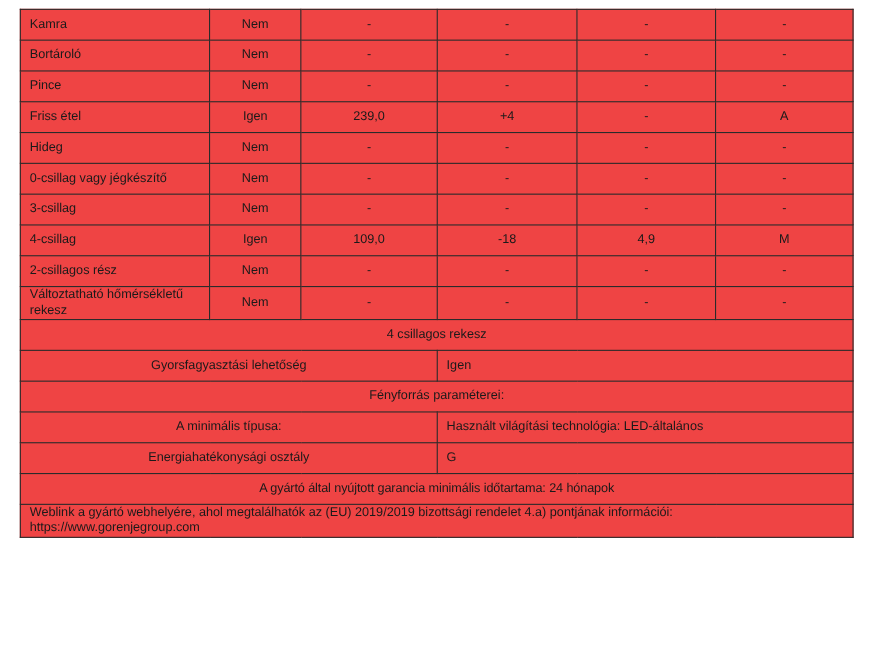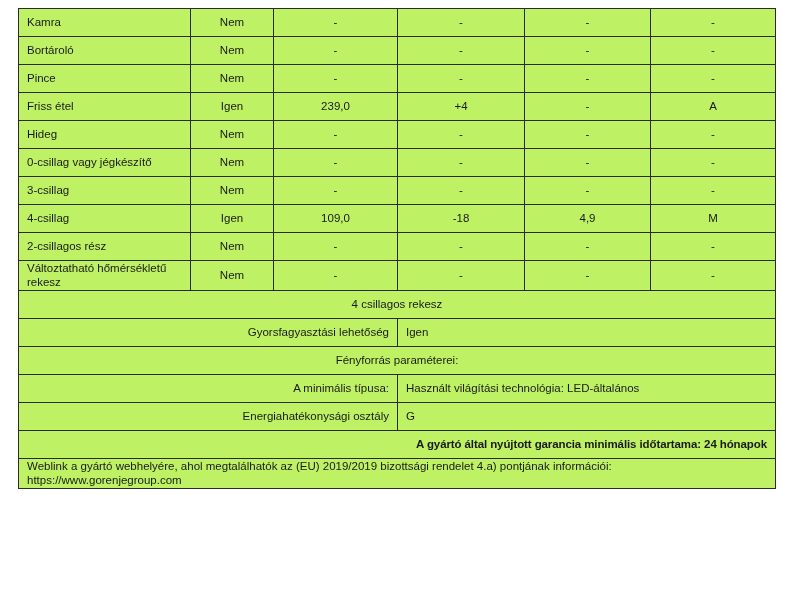--- a/index.html
+++ b/index.html
@@ -17,21 +17,21 @@
   #sheet {
     position: absolute;
     left: 18px;
     top: 8px;
     width: 757px;
   }
   table.spec {
     border-collapse: collapse;
     width: 757px;
     table-layout: fixed;
-    background: #bef264;
+    background: #ef4444;
   }
   table.spec td {
     border: 1px solid #2b2b2b;
     padding: 0 8px;
     font-size: 11.5px;
     line-height: 1.25;
     height: 28px;
     vertical-align: middle;
     color: #1a1a1a;
     box-sizing: border-box;
@@ -48,28 +48,28 @@
   td.center   { text-align: center; }
   td.two-line { line-height: 1.2; padding-top: 3px; padding-bottom: 3px; }
 
   
   td.section  {
     font-weight: normal;
     font-size: 12px;
     text-align: center;
   }
   td.section-indent {
-    font-weight: bold;
+    font-weight: normal;
     font-size: 11.5px;
-    text-align: right;
+    text-align: center;
     padding-left: 12px;
     letter-spacing: -0.1px;
   }
   td.kv-key {
-    text-align: right;
+    text-align: center;
   }
   td.kv-val {
     text-align: left;
   }
   td.free {
     text-align: left;
     padding-top: 5px;
     padding-bottom: 5px;
     line-height: 1.45;
     height: 44px;

